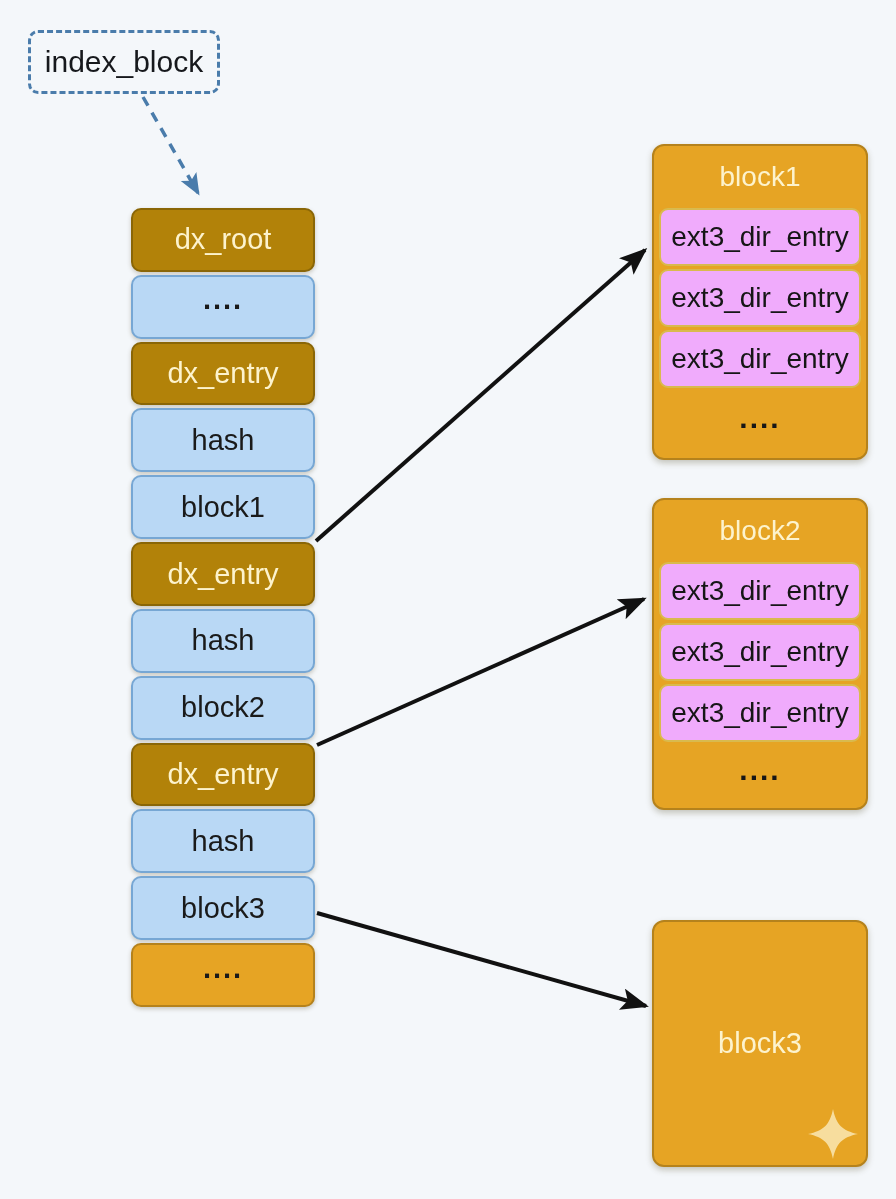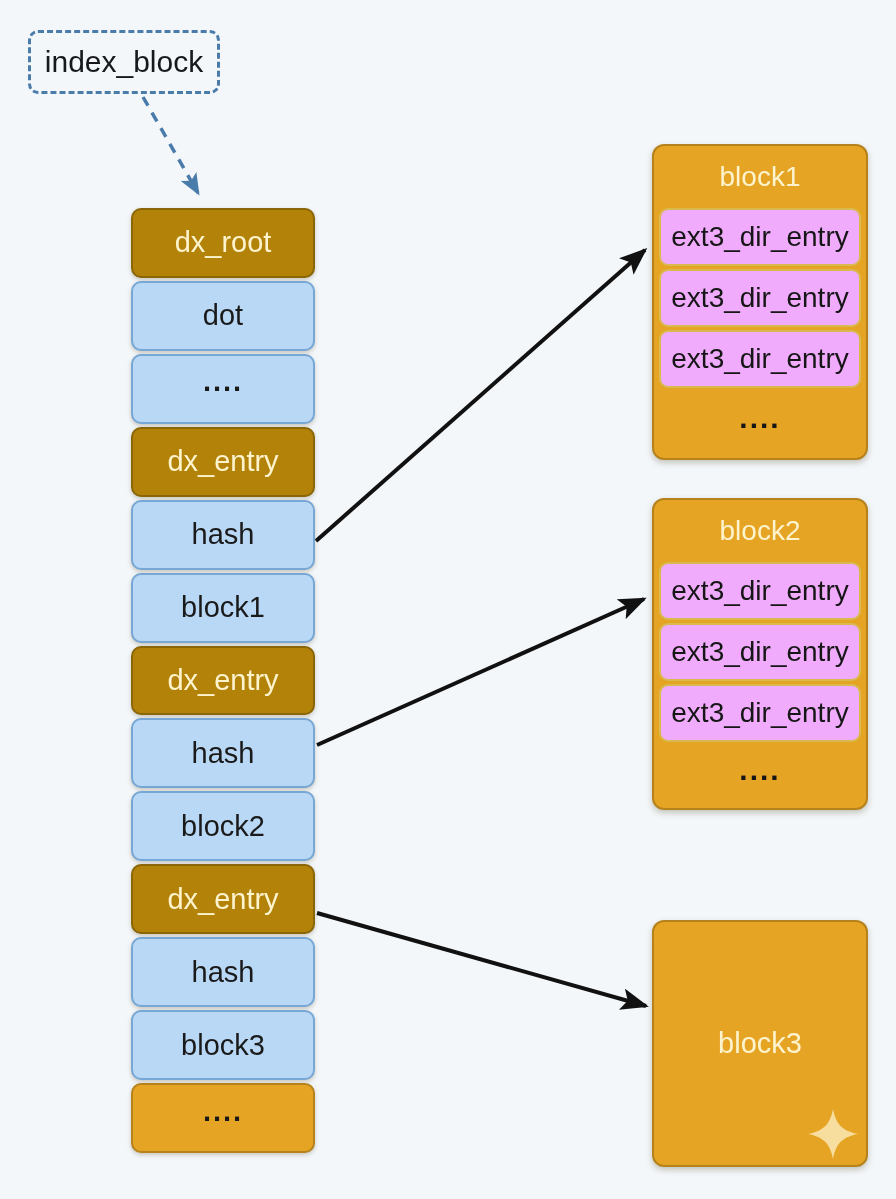--- a/index.html
+++ b/index.html
@@ -15,21 +15,21 @@
   
   .index-label{
     position:absolute;left:28px;top:30px;width:186px;height:58px;
     border:3px dashed #4a7cab;border-radius:10px;
     display:flex;align-items:center;justify-content:center;
     font-size:30px;color:#16181c;background:transparent;
   }
 
   
   .col{
-    position:absolute;left:131px;top:208px;width:184px;height:945px;
+    position:absolute;left:131px;top:208px;width:184px;height:799px;
     display:flex;flex-direction:column;gap:3px;
   }
   .row{
     flex:1;border-radius:10px;
     display:flex;align-items:center;justify-content:center;
     font-size:29px;color:#1a1a1a;
     box-shadow:0 2px 4px rgba(70,60,20,.25);
     box-sizing:border-box;
   }
   .row.header{
@@ -101,21 +101,20 @@
       <line x1="143" y1="97" x2="198" y2="193" stroke="#4a7cab" stroke-width="3.5" stroke-dasharray="10 8" marker-end="url(#mh-blue)"></line>
     </g>
   </svg>
 
   <div class="index-label">
     <span>index_block</span>
   </div>
 
   <div class="col">
     <div class="row header">dx_root</div>
-    <div class="row data">dot</div>
     <div class="row data">
         <span class="dots-text">....</span>
       </div>
     <div class="row header">dx_entry</div>
     <div class="row data">hash</div>
     <div class="row data">block1</div>
     <div class="row header">dx_entry</div>
     <div class="row data">hash</div>
     <div class="row data">block2</div>
     <div class="row header">dx_entry</div>

